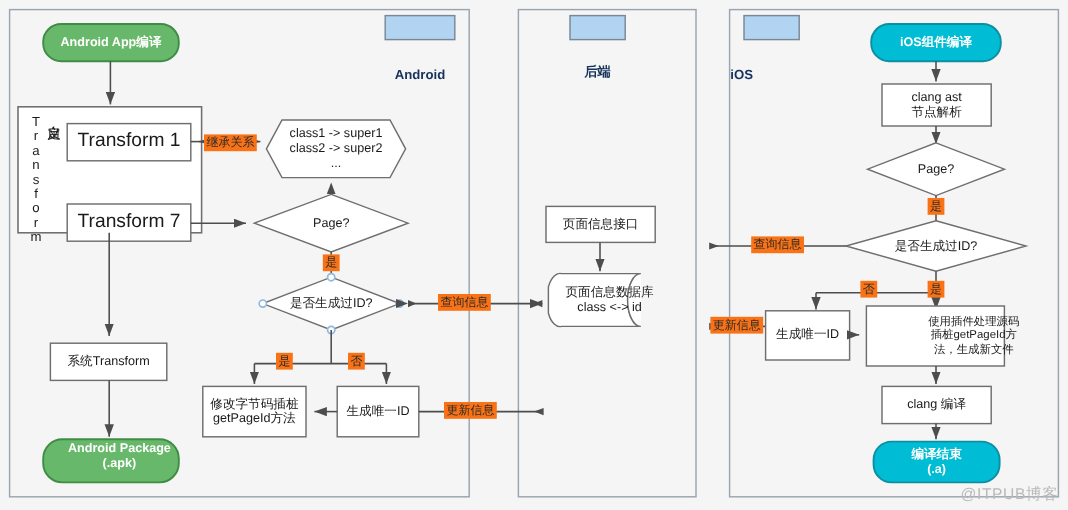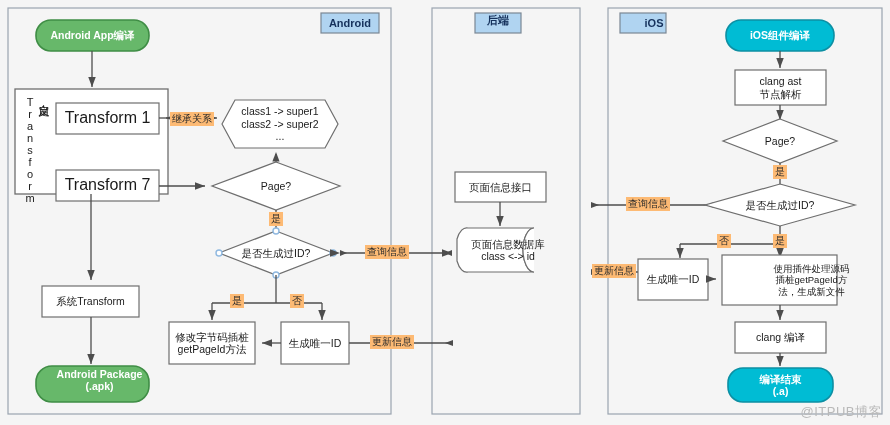--- a/index.html
+++ b/index.html
@@ -24,27 +24,27 @@
     justify-content:center;
     text-align:center;
     line-height:1.18;
     color:#1a1a1a;
     pointer-events:none;
     white-space:pre-line;
   }
   .t10{font-size:10.5px;}
   .t11{font-size:16px;}
   .t9{font-size:9.5px;padding-left:32px;}
-  .badge-txt{font-size:11px;color:#15315c;font-weight:600;}
+  .badge-txt{font-size:11px;color:#15315c;font-weight:600;margin-top:40px;}
   .white-txt{color:#ffffff;font-weight:600;}
   .edgelabel{
     position:absolute;
     font-size:10px;
     color:#2b2b2b;
-    background:#fdba74;
+    background:#f97316;
     padding:0 2px;
     white-space:nowrap;
     pointer-events:none;
   }
   .vlabel{
     position:absolute;
     font-size:11px;
     color:#1a1a1a;
     writing-mode:vertical-rl;
     text-orientation:upright;
@@ -187,21 +187,21 @@
 
     <line x1="780" y1="305" x2="780" y2="320" stroke="#4d4d4d" stroke-width="1.3" marker-end="url(#arrow)"></line>
     <rect x="735" y="322" width="91" height="31" fill="#ffffff" stroke="#6e6e6e" stroke-width="1.2"></rect>
     <line x1="780" y1="353" x2="780" y2="366" stroke="#4d4d4d" stroke-width="1.3" marker-end="url(#arrow)"></line>
 
     <rect x="728" y="368" width="105" height="34" rx="15" ry="15" fill="#00bcd4" stroke="#0c8fa3" stroke-width="1.6"></rect>
   </svg>
 
   <div class="nodetext badge-txt" style="left:321px;top:13px;width:58px;height:20px;">Android</div>
   <div class="nodetext badge-txt" style="left:475px;top:13px;width:46px;height:14px;">后端</div>
-  <div class="nodetext badge-txt" style="left:620px;top:13px;width:68px;height:20px;">iOS</div>
+  <div class="nodetext badge-txt" style="left:584px;top:13px;width:68px;height:20px;">iOS</div>
 
   <div class="nodetext t10 white-txt" style="left:36px;top:20px;width:113px;height:31px;">Android App编译</div>
 
   <div class="vlabel" style="left:24px;top:96px;height:92px;">自定义Transform</div>
 
   <div class="nodetext t11" style="left:56px;top:103px;width:103px;height:31px;">Transform 1</div>
   <div class="nodetext t11" style="left:56px;top:170px;width:103px;height:31px;">Transform 7</div>
 
   <div class="nodetext t10" style="left:228px;top:100px;width:104px;height:48px;">class1 -&gt; super1
 class2 -&gt; super2

